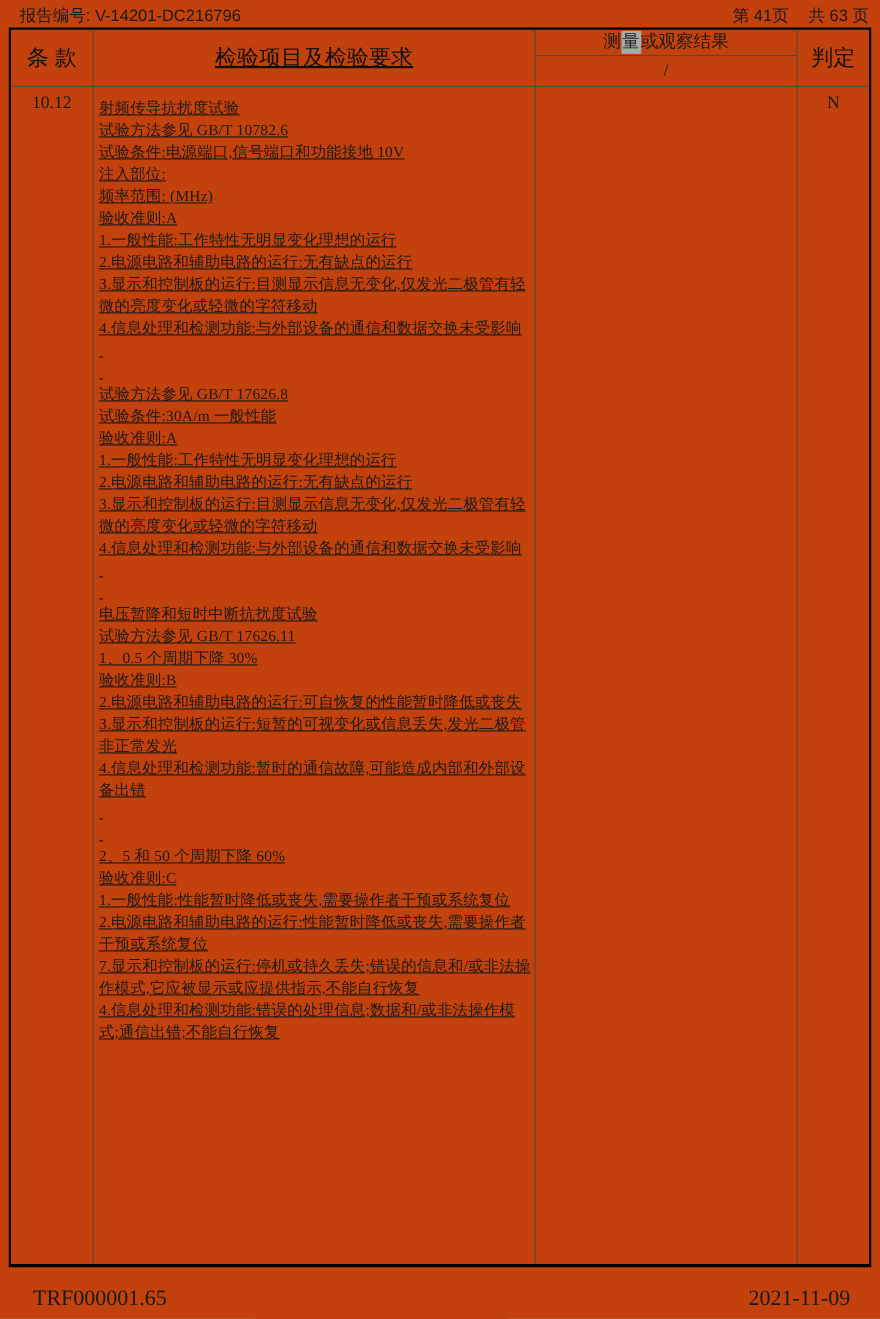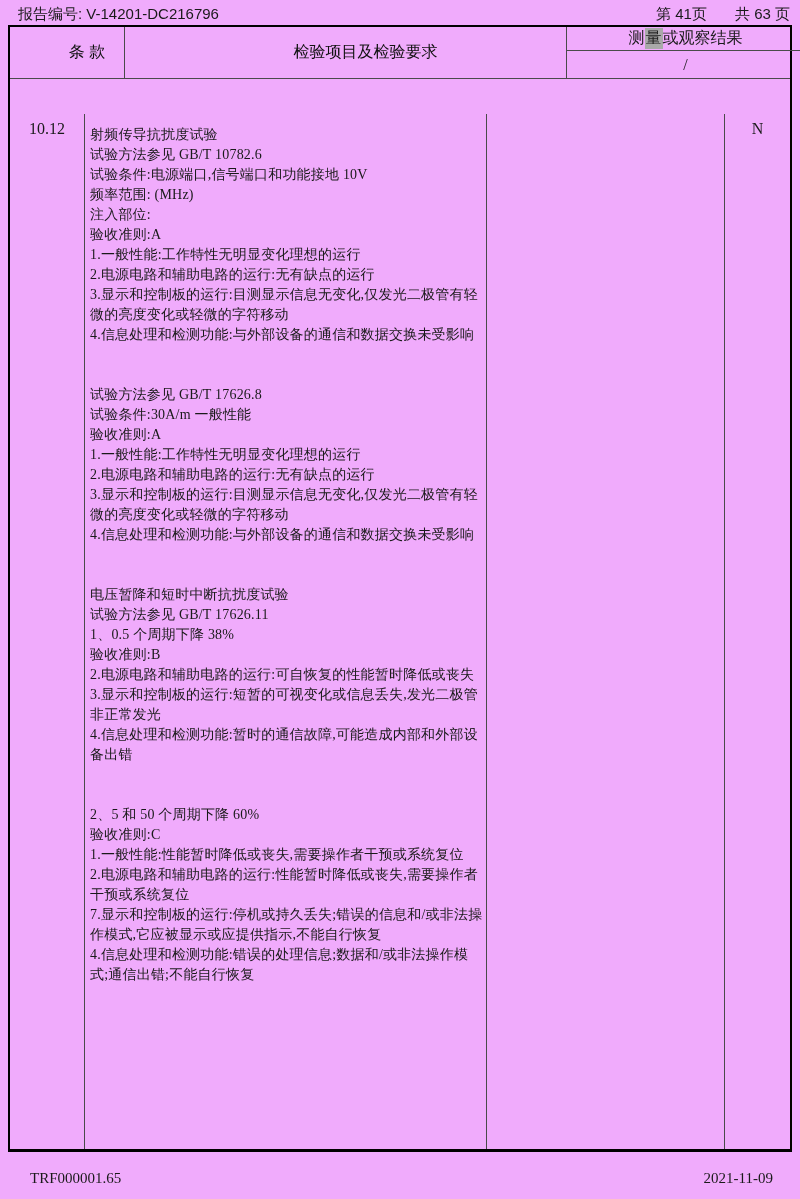--- a/index.html
+++ b/index.html
@@ -1,45 +1,44 @@
 <!DOCTYPE html>
 <html><head>
 <meta charset="utf-8">
 <style>
   * { margin:0; padding:0; box-sizing:border-box; }
   html,body { background:#e9e9e9; }
   .page {
-    position:relative; width:800px; height:1199px; background:#f0abfc;
+    position:relative; width:800px; height:1199px; background:#c2410c;
     font-family:"Liberation Serif","DejaVu Serif",serif; color:#1a1a1a;
     overflow:hidden; margin:0 auto;
   }
   
   .top-header {
     position:absolute; left:18px; top:5px; width:772px; height:18px;
     display:flex; justify-content:space-between; align-items:center;
     font-family:"Liberation Sans","DejaVu Sans",sans-serif; font-size:15px;
   }
-  .top-header .pageinfo { display:flex; gap:28px; }
+  .top-header .pageinfo { display:flex; gap:18px; }
   
   .report-table {
     position:absolute; left:8px; top:25px; width:784px; height:1127px;
     border:2px solid #000; border-bottom-width:3px;
     display:flex; flex-direction:column;
   }
   .thead { display:flex; height:52px; border-bottom:1px solid #4a4a4a; flex:0 0 auto; }
-  .tbody { display:flex; flex:1 1 auto; min-height:0;margin-top:35px; }
+  .tbody { display:flex; flex:1 1 auto; min-height:0; }
   .col-clause  { width:75px;  border-right:1px solid #4a4a4a; flex:0 0 auto; }
-  .col-req     { width:402px; border-right:1px solid #4a4a4a; flex:0 0 auto; }
+  .col-req     { width:402px; border-right:1px solid #4a4a4a; flex:0 0 auto;text-decoration:underline; }
   .col-result  { width:238px; border-right:1px solid #4a4a4a; flex:0 0 auto; }
   .col-verdict { flex:1 1 auto; }
   .thead .cell {
     display:flex; align-items:center; justify-content:center;
-    font-family:"Liberation Sans","DejaVu Sans",sans-serif; font-size:16px;
+    font-family:"Liberation Sans","DejaVu Sans",sans-serif; font-size:20px;
     color:#111;
-    margin-left:40px;
   }
   .result-head { display:flex; flex-direction:column; }
   .result-head .sub-top {
     height:24px; border-bottom:1px solid #4a4a4a;
     display:flex; align-items:center; justify-content:center;
     font-family:"Liberation Sans","DejaVu Sans",sans-serif; font-size:16px;
   }
   .result-head .sub-bottom {
     flex:1; display:flex; align-items:center; justify-content:center;
     font-size:16px; font-family:"Liberation Serif","DejaVu Serif",serif;
@@ -52,22 +51,22 @@
     font-family:"Liberation Serif","DejaVu Serif",serif;
   }
   .req-content { padding:5px 2px 0 5px; }
   .content-line {
     font-size:14px; line-height:20px; min-height:20px;
     letter-spacing:0.2px;
   }
   
   .page-footer {
     position:absolute; left:30px; top:1170px; width:743px; height:20px;
-    display:flex; justify-content:space-between; align-items:flex-start;
-    font-family:"Liberation Serif","DejaVu Serif",serif; font-size:15px;
+    display:flex; justify-content:space-between; align-items:center;
+    font-family:"Liberation Serif","DejaVu Serif",serif; font-size:20px;
   }
 </style>
 </head>
 <body>
 
 <div class="page">
 
   <div class="top-header">
     <div>
       <span>报告编号:</span>
@@ -97,41 +96,41 @@
 
     <div class="tbody">
       <div class="cell col-clause">
         <div class="clause-val">10.12</div>
       </div>
       <div class="cell col-req">
         <div class="req-content">
             <div class="content-line">射频传导抗扰度试验</div>
             <div class="content-line">试验方法参见 GB/T 10782.6</div>
             <div class="content-line">试验条件:电源端口,信号端口和功能接地 10V</div>
+            <div class="content-line">注入部位:</div>
             <div class="content-line">频率范围:  (MHz)</div>
-            <div class="content-line">注入部位:</div>
             <div class="content-line">验收准则:A</div>
             <div class="content-line">1.一般性能:工作特性无明显变化理想的运行</div>
             <div class="content-line">2.电源电路和辅助电路的运行:无有缺点的运行</div>
             <div class="content-line">3.显示和控制板的运行:目测显示信息无变化,仅发光二极管有轻微的亮度变化或轻微的字符移动</div>
             <div class="content-line">4.信息处理和检测功能:与外部设备的通信和数据交换未受影响</div>
             <div class="content-line">&nbsp;</div>
             <div class="content-line">&nbsp;</div>
             <div class="content-line">试验方法参见 GB/T 17626.8</div>
             <div class="content-line">试验条件:30A/m 一般性能</div>
             <div class="content-line">验收准则:A</div>
             <div class="content-line">1.一般性能:工作特性无明显变化理想的运行</div>
             <div class="content-line">2.电源电路和辅助电路的运行:无有缺点的运行</div>
             <div class="content-line">3.显示和控制板的运行:目测显示信息无变化,仅发光二极管有轻微的亮度变化或轻微的字符移动</div>
             <div class="content-line">4.信息处理和检测功能:与外部设备的通信和数据交换未受影响</div>
             <div class="content-line">&nbsp;</div>
             <div class="content-line">&nbsp;</div>
             <div class="content-line">电压暂降和短时中断抗扰度试验</div>
             <div class="content-line">试验方法参见 GB/T 17626.11</div>
-            <div class="content-line">1、0.5 个周期下降 38%</div>
+            <div class="content-line">1、0.5 个周期下降 30%</div>
             <div class="content-line">验收准则:B</div>
             <div class="content-line">2.电源电路和辅助电路的运行:可自恢复的性能暂时降低或丧失</div>
             <div class="content-line">3.显示和控制板的运行:短暂的可视变化或信息丢失,发光二极管非正常发光</div>
             <div class="content-line">4.信息处理和检测功能:暂时的通信故障,可能造成内部和外部设备出错</div>
             <div class="content-line">&nbsp;</div>
             <div class="content-line">&nbsp;</div>
             <div class="content-line">2、5 和 50 个周期下降 60%</div>
             <div class="content-line">验收准则:C</div>
             <div class="content-line">1.一般性能:性能暂时降低或丧失,需要操作者干预或系统复位</div>
             <div class="content-line">2.电源电路和辅助电路的运行:性能暂时降低或丧失,需要操作者干预或系统复位</div>

